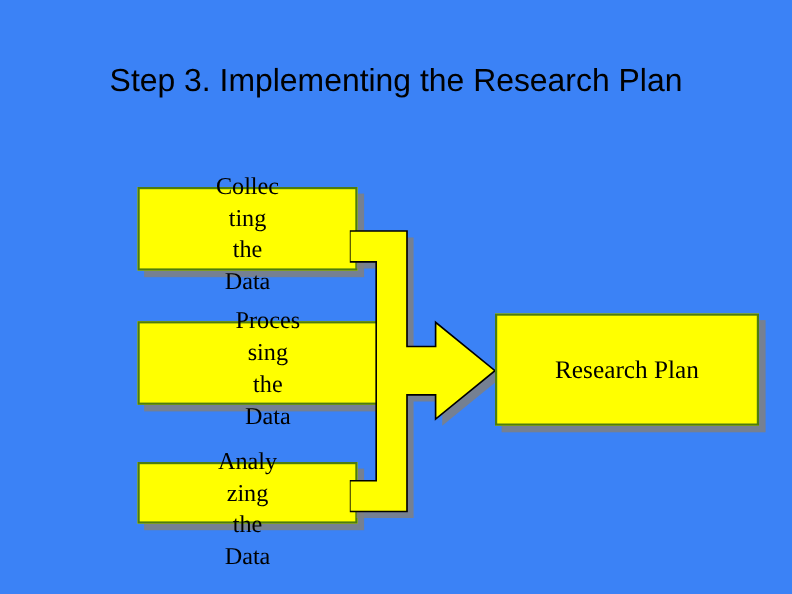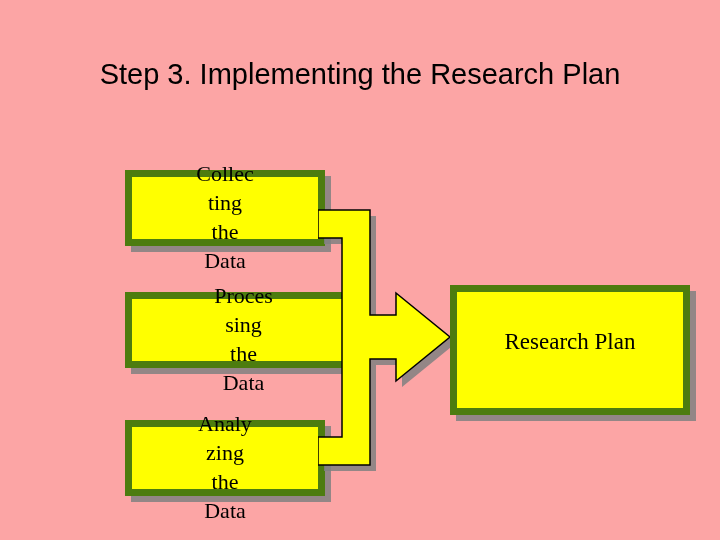--- a/index.html
+++ b/index.html
@@ -4,21 +4,21 @@
 <style>
   html, body {
     margin: 0;
     padding: 0;
     background: #ffffff;
   }
   #slide {
     position: relative;
     width: 720px;
     height: 540px;
-    background: #fca5a5;
+    background: #3b82f6;
     overflow: hidden;
     font-family: "Liberation Sans", sans-serif;
   }
   #title {
     position: absolute;
     left: 0px;
     top: 58px;
     width: 720px;
     text-align: center;
     font-family: "Liberation Sans", sans-serif;
@@ -26,21 +26,21 @@
     font-weight: normal;
     color: #000000;
     white-space: nowrap;
     letter-spacing: 0px;
   }
 
   
   .ybox {
     position: absolute;
     background: #ffff00;
-    border: 7px solid #4d7c0f;
+    border: 2px solid #4d7c0f;
     box-sizing: border-box;
     box-shadow: 6px 6px 0 rgba(128,128,128,0.85);
   }
   .ybox-label {
     position: absolute;
     left: 0;
     width: 100%;
     text-align: center;
     font-family: "Liberation Serif", serif;
     font-size: 22px;
@@ -48,24 +48,24 @@
     color: #000000;
   }
 
   
   #box-collect      { left: 125px; top: 170px;  width: 200px; height: 76px; }
   #box-collect-lbl  { top: -18px; }
 
   #box-process      { left: 125px; top: 292px;  width: 237px; height: 76px; }
   #box-process-lbl  { top: -18px; }
 
-  #box-analyze      { left: 125px; top: 420px;  width: 200px; height: 76px; }
+  #box-analyze      { left: 125px; top: 420px;  width: 200px; height: 56px; }
   #box-analyze-lbl  { top: -18px; }
 
-  #box-plan         { left: 450px; top: 285px;  width: 240px; height: 130px; }
+  #box-plan         { left: 450px; top: 285px;  width: 240px; height: 102px; }
   #box-plan-lbl     { top: 35px; font-size: 23px; }
 
   
   #arrow-wrap {
     position: absolute;
     left: 318px;
     top: 205px;
     width: 140px;
     height: 265px;
   }

